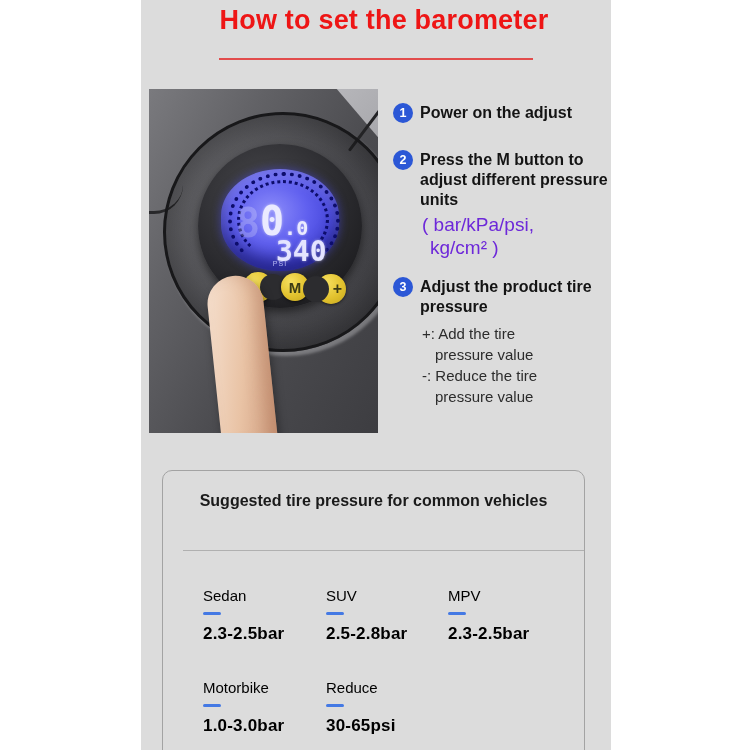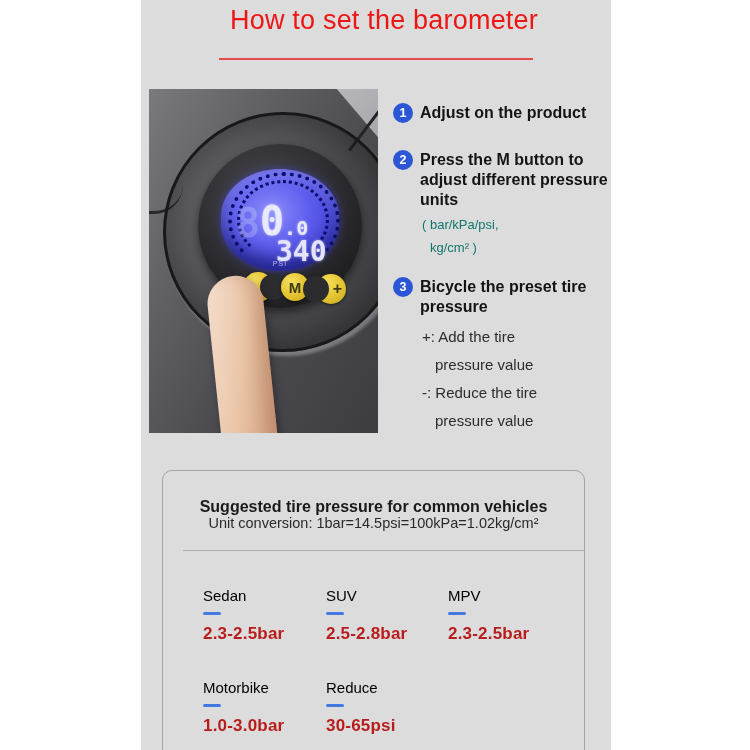--- a/index.html
+++ b/index.html
@@ -3,21 +3,21 @@
 <meta charset="utf-8">
 <style>
   html,body{margin:0;padding:0;}
   body{width:750px;height:750px;overflow:hidden;background:#ffffff;
        font-family:"Liberation Sans",sans-serif;}
   .canvas{position:relative;width:750px;height:750px;background:#ffffff;overflow:hidden;}
   .content{position:absolute;left:141px;top:0;width:470px;height:750px;background:#dcdcdc;}
 
   
   .title{position:absolute;top:5px;left:0;right:0;margin:0;text-align:center;
-         font-size:27px;font-weight:normal;color:#ee1515;letter-spacing:.2px;padding-left:16px;}
+         font-size:27px;font-weight:bold;color:#ee1515;letter-spacing:.2px;padding-left:16px;}
   .title-underline{position:absolute;top:58px;left:50%;transform:translateX(-50%);
          width:314px;height:2px;background:#e24c4c;}
 
   
   .photo{position:absolute;left:8px;top:89px;width:229px;height:344px;overflow:hidden;
          background:linear-gradient(118deg,#7a7a7e 0%,#626266 28%,#4b4b4f 60%,#3d3d41 100%);}
   .corner-sliver{position:absolute;left:0;top:0;width:100%;height:100%;
          clip-path:polygon(82% 0,100% 0,100% 14%);
          background:linear-gradient(135deg,#d4d4d8 0%,#a2a2a6 55%,#737377 100%);}
   .corner-line{position:absolute;right:-6px;top:14px;width:58px;height:3px;background:#232325;
@@ -76,41 +76,41 @@
        justify-content:center;}
   .badge-1{left:252px;top:103px;}
   .badge-2{left:252px;top:150px;}
   .badge-3{left:252px;top:277px;}
   .step-heading{position:absolute;left:279px;width:190px;margin:0;
        font-size:16px;font-weight:bold;color:#141414;line-height:20px;}
   .heading-1{top:103px;}
   .heading-2{top:150px;}
   .heading-3{top:277px;}
   .step-note{position:absolute;left:281px;top:213px;width:160px;
-       font-size:13px;color:#0f766e;line-height:23px;}
+       font-size:19px;color:#6d28d9;line-height:23px;}
   .step-note .note-line-2{padding-left:8px;}
   .step-subitems{position:absolute;left:281px;top:323px;width:140px;
-       font-size:15px;color:#2c2c2c;line-height:28px;}
+       font-size:15px;color:#2c2c2c;line-height:21px;}
   .sub-item{padding-left:13px;text-indent:-13px;}
 
   
   .card{position:absolute;left:21px;top:470px;width:421px;height:296px;
        border:1px solid #a3a3a3;border-radius:10px;}
-  .card-title{position:absolute;top:15px;left:0;right:0;margin:12px;text-align:center;
+  .card-title{position:absolute;top:15px;left:0;right:0;margin:6px;text-align:center;
        font-size:16px;font-weight:bold;color:#1a1a1a;}
   .card-unit{position:absolute;top:44px;left:0;right:0;text-align:center;
        font-size:14.5px;color:#2a2a2a;}
   .card-divider{position:absolute;top:79px;left:20px;right:0;height:1px;background:#b0b0b0;}
   .v-cell{position:absolute;width:118px;}
   .v-cell-0{left:40px;top:115px;}  .v-cell-1{left:163px;top:115px;}
   .v-cell-2{left:285px;top:115px;} .v-cell-3{left:40px;top:207px;}
   .v-cell-4{left:163px;top:207px;}
   .v-name{font-size:15px;color:#000000;line-height:19px;}
   .v-dash{width:18px;height:3px;background:#4479e4;border-radius:2px;margin:7px 0 9px 0;}
-  .v-value{font-size:17px;font-weight:bold;color:#b91c1c;letter-spacing:.2px;}
+  .v-value{font-size:17px;font-weight:bold;color:#000000;letter-spacing:.2px;}
 </style>
 </head>
 <body>
 
 <div class="canvas">
   <div class="content">
 
     <h1 class="title">How to set the barometer</h1>
     <div class="title-underline"></div>
 
@@ -133,39 +133,38 @@
       </div>
       <div class="btn btn-minus"></div>
       <div class="btn btn-m">M</div>
       <div class="btn btn-plus">
           <span class="plus-glyph">+</span>
         </div>
       <div class="finger"></div>
     </div>
 
     <div class="badge badge-1">1</div>
-    <p class="step-heading heading-1">Adjust on the product</p>
+    <p class="step-heading heading-1">Power on the adjust</p>
 
     <div class="badge badge-2">2</div>
     <p class="step-heading heading-2">Press the M button to adjust different pressure units</p>
     <div class="step-note">
       <div class="note-line-1">( bar/kPa/psi,</div>
       <div class="note-line-2">kg/cm² )</div>
     </div>
 
     <div class="badge badge-3">3</div>
-    <p class="step-heading heading-3">Bicycle the preset tire pressure</p>
+    <p class="step-heading heading-3">Adjust the product tire pressure</p>
     <div class="step-subitems">
       <div class="sub-item">+: Add the tire pressure value</div>
       <div class="sub-item">-: Reduce the tire pressure value</div>
     </div>
 
     <div class="card">
       <h2 class="card-title">Suggested tire pressure for common vehicles</h2>
-      <div class="card-unit">Unit conversion: 1bar=14.5psi=100kPa=1.02kg/cm²</div>
       <div class="card-divider"></div>
 
       <div class="v-cell v-cell-0">
         <div class="v-name">Sedan</div>
         <div class="v-dash"></div>
         <div class="v-value">2.3-2.5bar</div>
       </div>
       <div class="v-cell v-cell-1">
         <div class="v-name">SUV</div>
         <div class="v-dash"></div>

